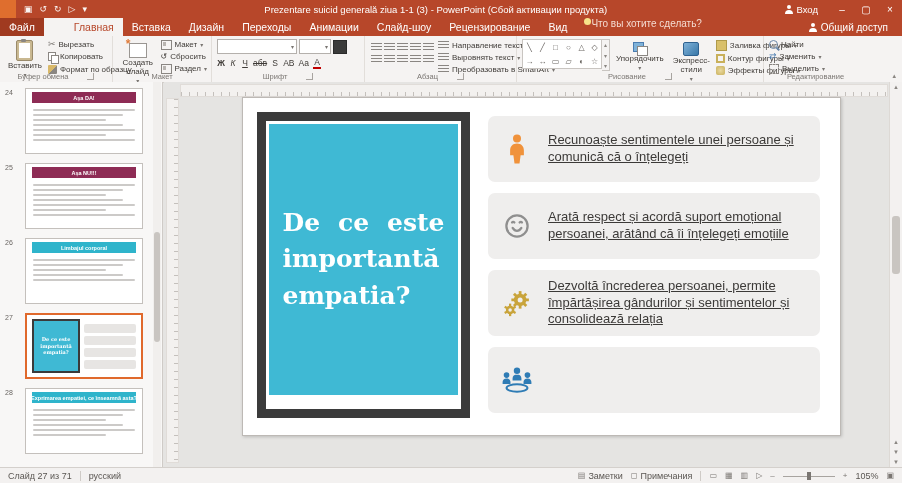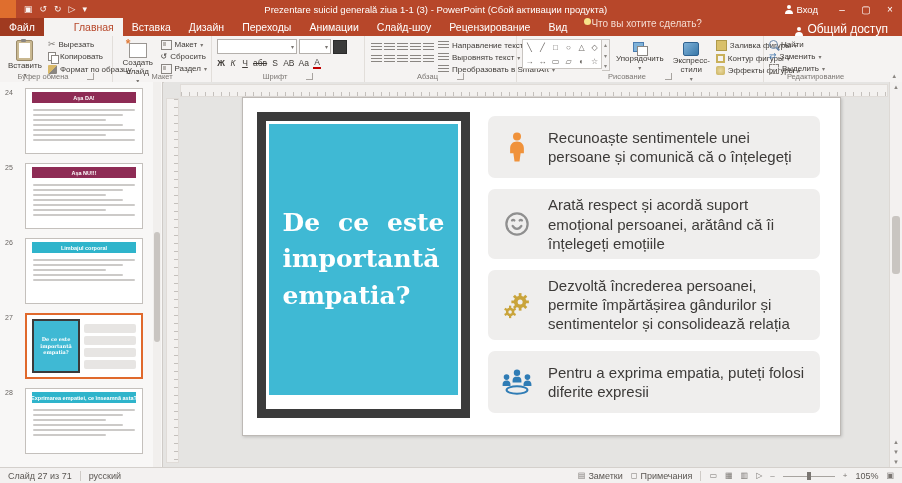--- a/index.html
+++ b/index.html
@@ -20,21 +20,21 @@
   .person-ico::before{content:"";position:absolute;left:2px;top:0;width:4px;height:4px;border-radius:50%;background:#fff;}
   .person-ico::after{content:"";position:absolute;left:0;top:5px;width:8px;height:4px;border-radius:4px 4px 0 0;background:#fff;}
   
   .tabrow{position:absolute;left:0;top:18px;right:0;height:18px;background:#B7472A;
           display:flex;align-items:stretch;color:#fff;font-size:10.5px;}
   .tab{display:flex;align-items:center;padding:0 9px;white-space:nowrap;}
   .tab.file{background:#A03A20;}
   .tab.active{background:#F5F3F2;color:#B7472A;padding-left:30px;}
   .tellme{display:flex;align-items:flex-start;gap:0;padding:0 8px;color:#F4DBD1;font-size:10px;}
   .bulb{width:7px;height:7px;border-radius:50%;background:#F7E38A;display:inline-block;}
-  .share{margin-left:auto;display:flex;align-items:flex-end;gap:4px;padding:0 14px 0 8px;font-size:12px;}
+  .share{margin-left:auto;display:flex;align-items:center;gap:4px;padding:0 14px 0 8px;font-size:10px;}
   
   .ribbon{position:absolute;left:0;top:36px;right:0;height:46px;background:#F5F3F2;
           border-bottom:1px solid #D4D0CC;display:flex;color:#3F3B37;}
   .rgroup{position:relative;border-right:1px solid #E2DEDA;padding:3px 4px 12px 5px;box-sizing:border-box;flex:0 0 auto;}
   .rg-label{position:absolute;bottom:1px;left:0;right:0;display:flex;justify-content:center;align-items:center;gap:19px;
             font-size:7.5px;color:#7A7672;white-space:nowrap;}
   .launcher{width:6px;height:6px;border-right:1px solid #A8A4A0;border-bottom:1px solid #A8A4A0;display:inline-block;}
   .rg-content{display:flex;align-items:flex-start;gap:3px;height:100%;}
   .bigbtn{display:flex;flex-direction:column;align-items:center;font-size:8px;gap:1px;padding:1px 3px;text-align:center;line-height:1.1;}
   .dd{font-size:6px;color:#7A7672;}
@@ -111,21 +111,21 @@
   .slide{position:absolute;left:78px;top:15px;width:597px;height:337px;background:#fff;
          border:1px solid #BDB9B5;box-shadow:1px 1px 3px rgba(0,0,0,.18);}
   .photo-frame{position:absolute;left:14px;top:14px;width:213px;height:306px;background:#3B3B3B;padding:9px;box-sizing:border-box;}
   .photo-white{width:100%;height:100%;background:#fff;padding:3px 3px 14px 3px;box-sizing:border-box;}
   .photo-cyan{width:100%;height:100%;background:#3FB9D4;display:flex;align-items:center;justify-content:center;}
   .slide-title{width:162px;font-family:"DejaVu Serif",serif;font-weight:bold;font-size:25px;line-height:1.45;
                color:#fff;text-align:justify;}
   .cards{position:absolute;left:245px;top:18px;right:20px;bottom:22px;display:flex;flex-direction:column;gap:11px;}
   .card{flex:1;background:#EFEEED;border-radius:7px;display:flex;align-items:center;gap:12px;padding:6px 12px 6px 10px;}
   .card-ico{width:38px;flex:0 0 auto;display:flex;justify-content:center;align-items:center;}
-  .card-text{font-size:15px;color:#3C3A38;line-height:1.28;}
+  .card-text{font-size:13px;color:#3C3A38;line-height:1.28;text-decoration:underline;}
   
   .vscroll{position:absolute;right:0;top:82px;width:12px;bottom:16px;background:#F3F1F0;border-left:1px solid #DDD9D5;
            display:flex;flex-direction:column;align-items:center;font-size:6px;color:#8A8682;}
   .vs-track{flex:1;width:100%;position:relative;}
   .vs-thumb{position:absolute;left:2px;right:2px;top:36%;height:58px;background:#C9C5C1;border-radius:3px;}
   .vs-btn{padding:2px 0;}
   
   .statusbar{position:absolute;left:0;right:0;bottom:0;height:16px;background:#F3F1F0;border-top:1px solid #D4D0CC;
              display:flex;align-items:center;font-size:9px;color:#5A5652;padding:0 8px;box-sizing:border-box;}
   .sb-left{display:flex;align-items:center;gap:8px;}
@@ -536,21 +536,20 @@
               <circle cx="13" cy="4.5" r="2.6"></circle>
               <path d="M13 7.6c-2.2 0-3.6 1.3-3.6 3.2v1.6h7.2v-1.6c0-1.9-1.4-3.2-3.6-3.2z"></path>
               <circle cx="4.5" cy="8" r="2.3"></circle>
               <path d="M4.5 10.8c-2 0-3.2 1.2-3.2 2.9v1.5h6.4v-1.5c0-1.7-1.2-2.9-3.2-2.9z"></path>
               <circle cx="21.5" cy="8" r="2.3"></circle>
               <path d="M21.5 10.8c-2 0-3.2 1.2-3.2 2.9v1.5h6.4v-1.5c0-1.7-1.2-2.9-3.2-2.9z"></path>
               <ellipse cx="13" cy="18.5" rx="8.5" ry="3" fill="none" stroke="#2F7CB5" stroke-width="1.6"></ellipse>
             </g>
           </svg>
         </span>
-        <span class="card-text">Pentru a exprima empatia, puteți folosi diferite expresii</span>
       </div>
     </div>
   </div>
 </div>
 
 <div class="vscroll">
   <span class="vs-btn">▲</span>
   <div class="vs-track">
       <div class="vs-thumb"></div>
     </div>

